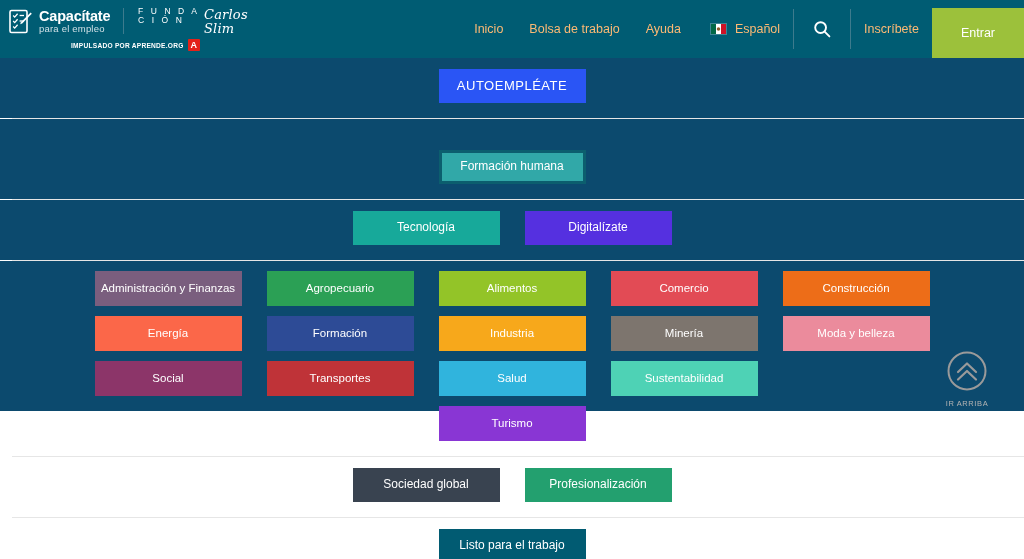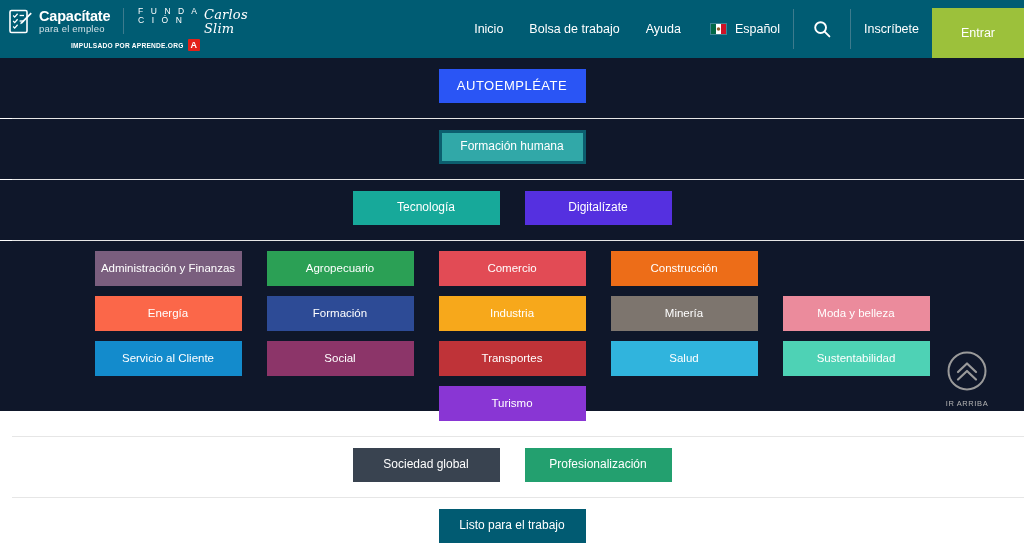--- a/index.html
+++ b/index.html
@@ -113,21 +113,21 @@
 
   .nav {
     display: flex;
     align-items: stretch;
     flex: none;
   }
   .nav-item {
     display: flex;
     align-items: center;
     justify-content: center;
-    color: #ffffff;
+    color: #fdba74;
     font-size: 12.5px;
     padding: 0 13px;
     white-space: nowrap;
     cursor: pointer;
   }
   .nav-lang {
     display: flex;
     align-items: center;
     gap: 8px;
     padding: 0 13px 0 16px;
@@ -162,21 +162,21 @@
     justify-content: center;
     width: 92px;
     cursor: pointer;
   }
 
   
   .main {
     position: relative;
     width: 1024px;
     height: 353px;
-    background: #0f172a;
+    background: #0c4a6e;
   }
 
   .section {
     position: relative;
     width: 1024px;
     border-bottom: 1px solid #e6e6e6;
   }
   .section::after {
     content: "";
     position: absolute;
@@ -217,20 +217,21 @@
     font-size: 12px;
   }
   .tile-hero {
     width: 147px;
     height: 34px;
     font-size: 13px;
     letter-spacing: 0.5px;
   }
   .tile-selected {
     border: 3px solid #0c5e6e;
+    margin-top: 20px;
   }
 
   
   .sec-auto   { padding: 11px 0 15px; }
   .sec-human  { padding: 11px 0 15px; }
   .sec-tech   { padding: 11px 0 15px; }
   .sec-grid   { padding: 10px 0 15px; }
   .sec-soc    { padding: 11px 0 15px; }
   .sec-listo  { padding: 11px 0 26px; }
 
@@ -362,20 +363,23 @@
     <div class="grid-rows">
 
       <div class="grid-row">
         <div class="grid-cell">
             <div class="tile tile-wide" id="c0" style="background: rgb(122, 94, 126);">Administración y Finanzas</div>
           </div>
         <div class="grid-cell">
             <div class="tile tile-wide" id="c1" style="background: rgb(43, 160, 85);">Agropecuario</div>
           </div>
         <div class="grid-cell">
+            <div class="tile tile-wide" id="c2" style="background: rgb(147, 196, 40);">Alimentos</div>
+          </div>
+        <div class="grid-cell">
             <div class="tile tile-wide" id="c3" style="background: rgb(226, 75, 85);">Comercio</div>
           </div>
         <div class="grid-cell">
             <div class="tile tile-wide" id="c4" style="background: rgb(237, 109, 24);">Construcción</div>
           </div>
       </div>
 
       <div class="grid-row">
         <div class="grid-cell">
             <div class="tile tile-wide" id="c5" style="background: rgb(251, 103, 73);">Energía</div>
@@ -388,23 +392,20 @@
           </div>
         <div class="grid-cell">
             <div class="tile tile-wide" id="c8" style="background: rgb(125, 117, 110);">Minería</div>
           </div>
         <div class="grid-cell">
             <div class="tile tile-wide" id="c9" style="background: rgb(235, 139, 156);">Moda y belleza</div>
           </div>
       </div>
 
       <div class="grid-row">
-        <div class="grid-cell">
-            <div class="tile tile-wide" id="c10" style="background: rgb(19, 139, 204);">Servicio al Cliente</div>
-          </div>
         <div class="grid-cell">
             <div class="tile tile-wide" id="c11" style="background: rgb(140, 53, 105);">Social</div>
           </div>
         <div class="grid-cell">
             <div class="tile tile-wide" id="c12" style="background: rgb(191, 51, 56);">Transportes</div>
           </div>
         <div class="grid-cell">
             <div class="tile tile-wide" id="c13" style="background: rgb(48, 180, 221);">Salud</div>
           </div>
         <div class="grid-cell">

